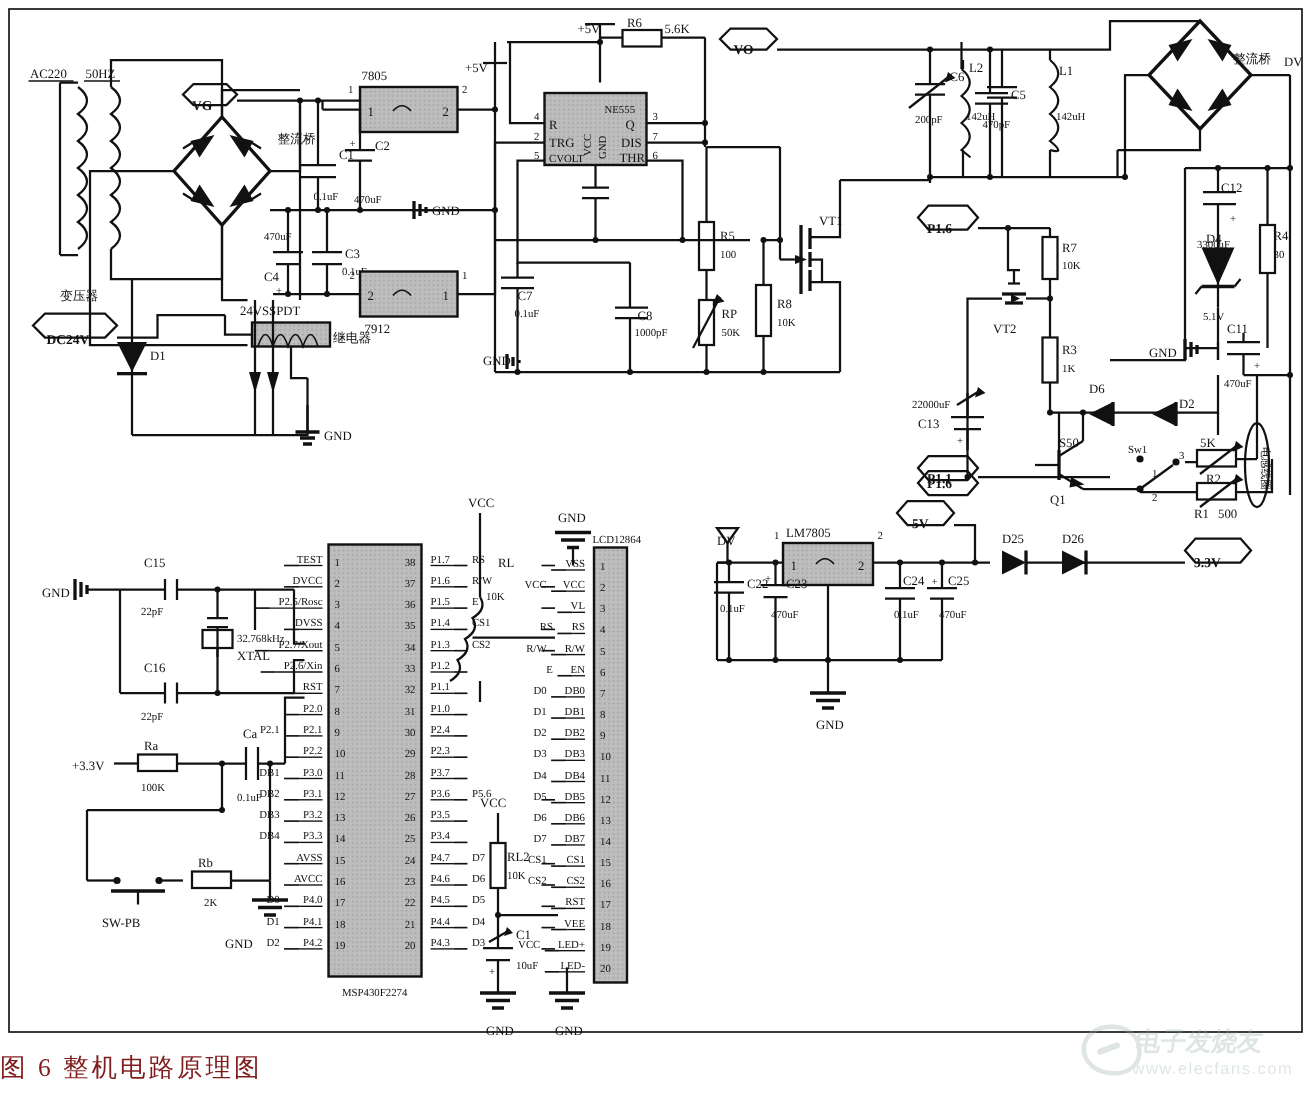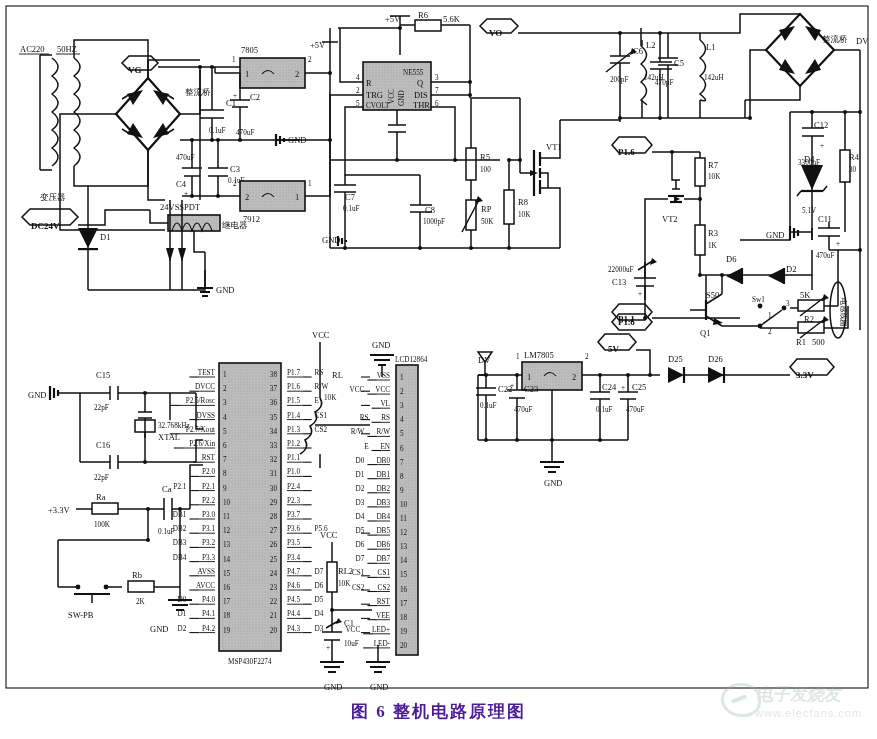--- a/index.html
+++ b/index.html
@@ -1,20 +1,20 @@
 <!DOCTYPE html>
 <html><head>
 <meta charset="utf-8">
 <style>
   html,body{margin:0;padding:0;background:#fff;}
   body{width:877px;height:739px;font-family:"Liberation Sans",sans-serif;}
   #stage{position:relative;width:877px;height:739px;overflow:hidden;background:#fff;}
   svg{position:absolute;left:0;top:0;}
-  .cap{position:absolute;left:0;top:700px;width:877px;text-align:center;
-       font-family:"Liberation Serif",serif;font-size:17px;font-weight:bold;color:#4c1d95;letter-spacing:2px;}
+  .cap{position:absolute;left:0;top:700px;width:877px;
+       font-family:"Liberation Serif",serif;font-size:17px;font-weight:normal;color:#7f1d1d;letter-spacing:2px;}
   .wm{position:absolute;right:6px;bottom:4px;width:150px;height:58px;opacity:.30;}
   .wm .t1{position:absolute;left:36px;top:6px;font-size:17px;color:#9aa;font-weight:bold;
           font-family:"DejaVu Sans",sans-serif;transform:skewX(-8deg);}
   .wm .t2{position:absolute;left:34px;top:30px;font-size:11px;color:#9aa;letter-spacing:1px;}
   .wm .blob{position:absolute;left:0;top:6px;width:34px;height:28px;border:3px solid #9aa;
             border-radius:50% 50% 45% 55%;}
   .wm .blob:after{content:"";position:absolute;left:7px;top:11px;width:16px;height:4px;
             background:#9aa;transform:rotate(-20deg);border-radius:2px;}
 </style>
 </head>

